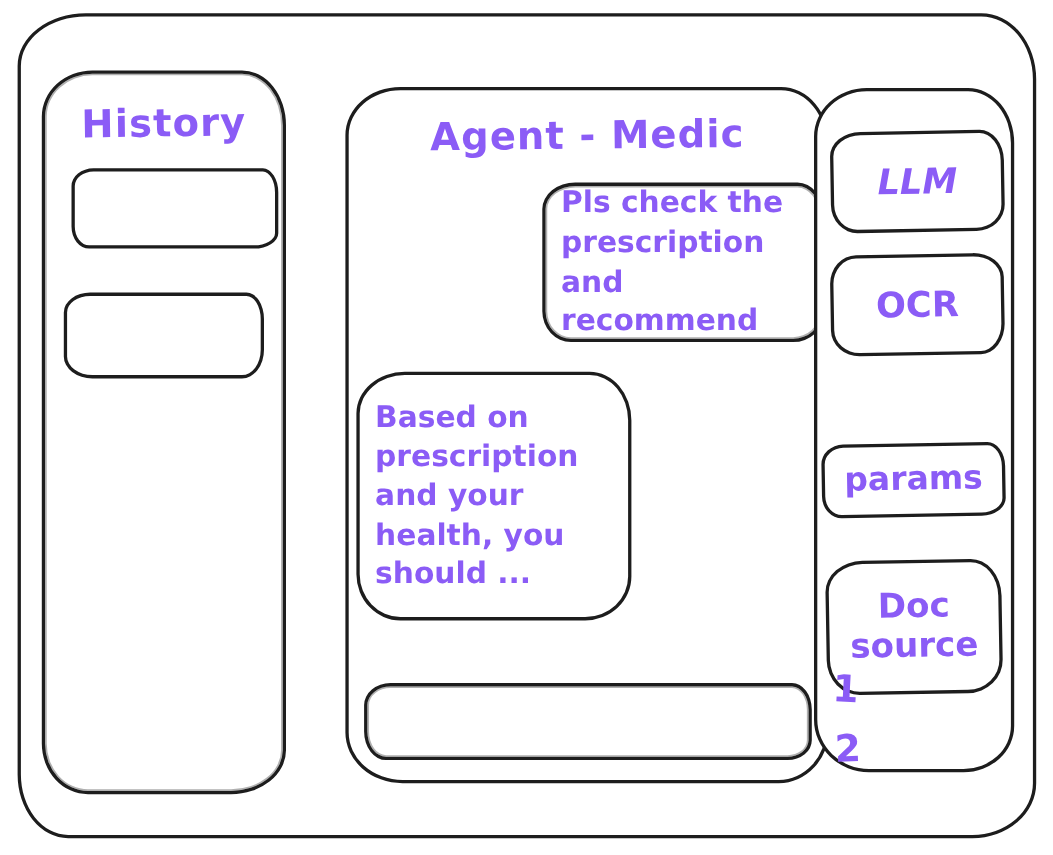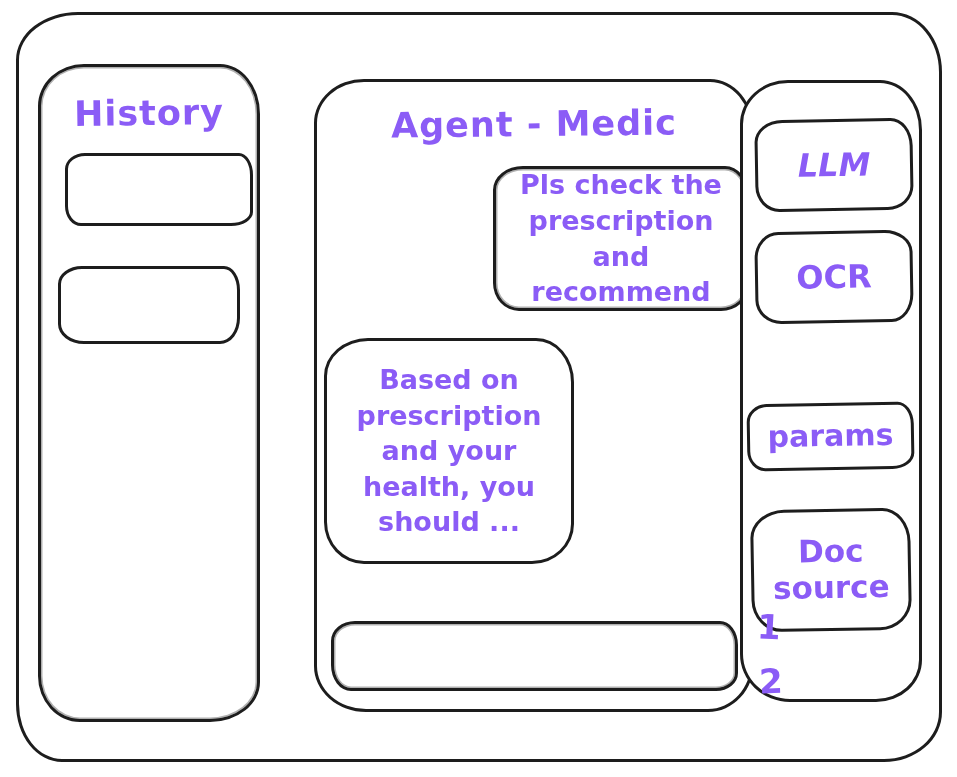--- a/index.html
+++ b/index.html
@@ -67,21 +67,20 @@
     left: 276px; top: 79px;
     width: 440px; height: 633px;
     border-radius: 50px 44px 46px 52px / 44px 52px 50px 46px;
     margin-left: 38px;
   }
   .center-panel .panel-title { top: 22px; transform: rotate(-0.6deg); }
   .bubble {
     display: flex;
     align-items: center;
     justify-content: center;
-    text-align: center;
     font-size: 27px;
     font-weight: bold;
     line-height: 1.32;
     padding: 8px 14px;
   }
   .bubble-user {
     left: 176px; top: 84px;
     width: 256px; height: 145px;
     border-radius: 30px 24px 28px 26px / 24px 30px 26px 28px;
   }

